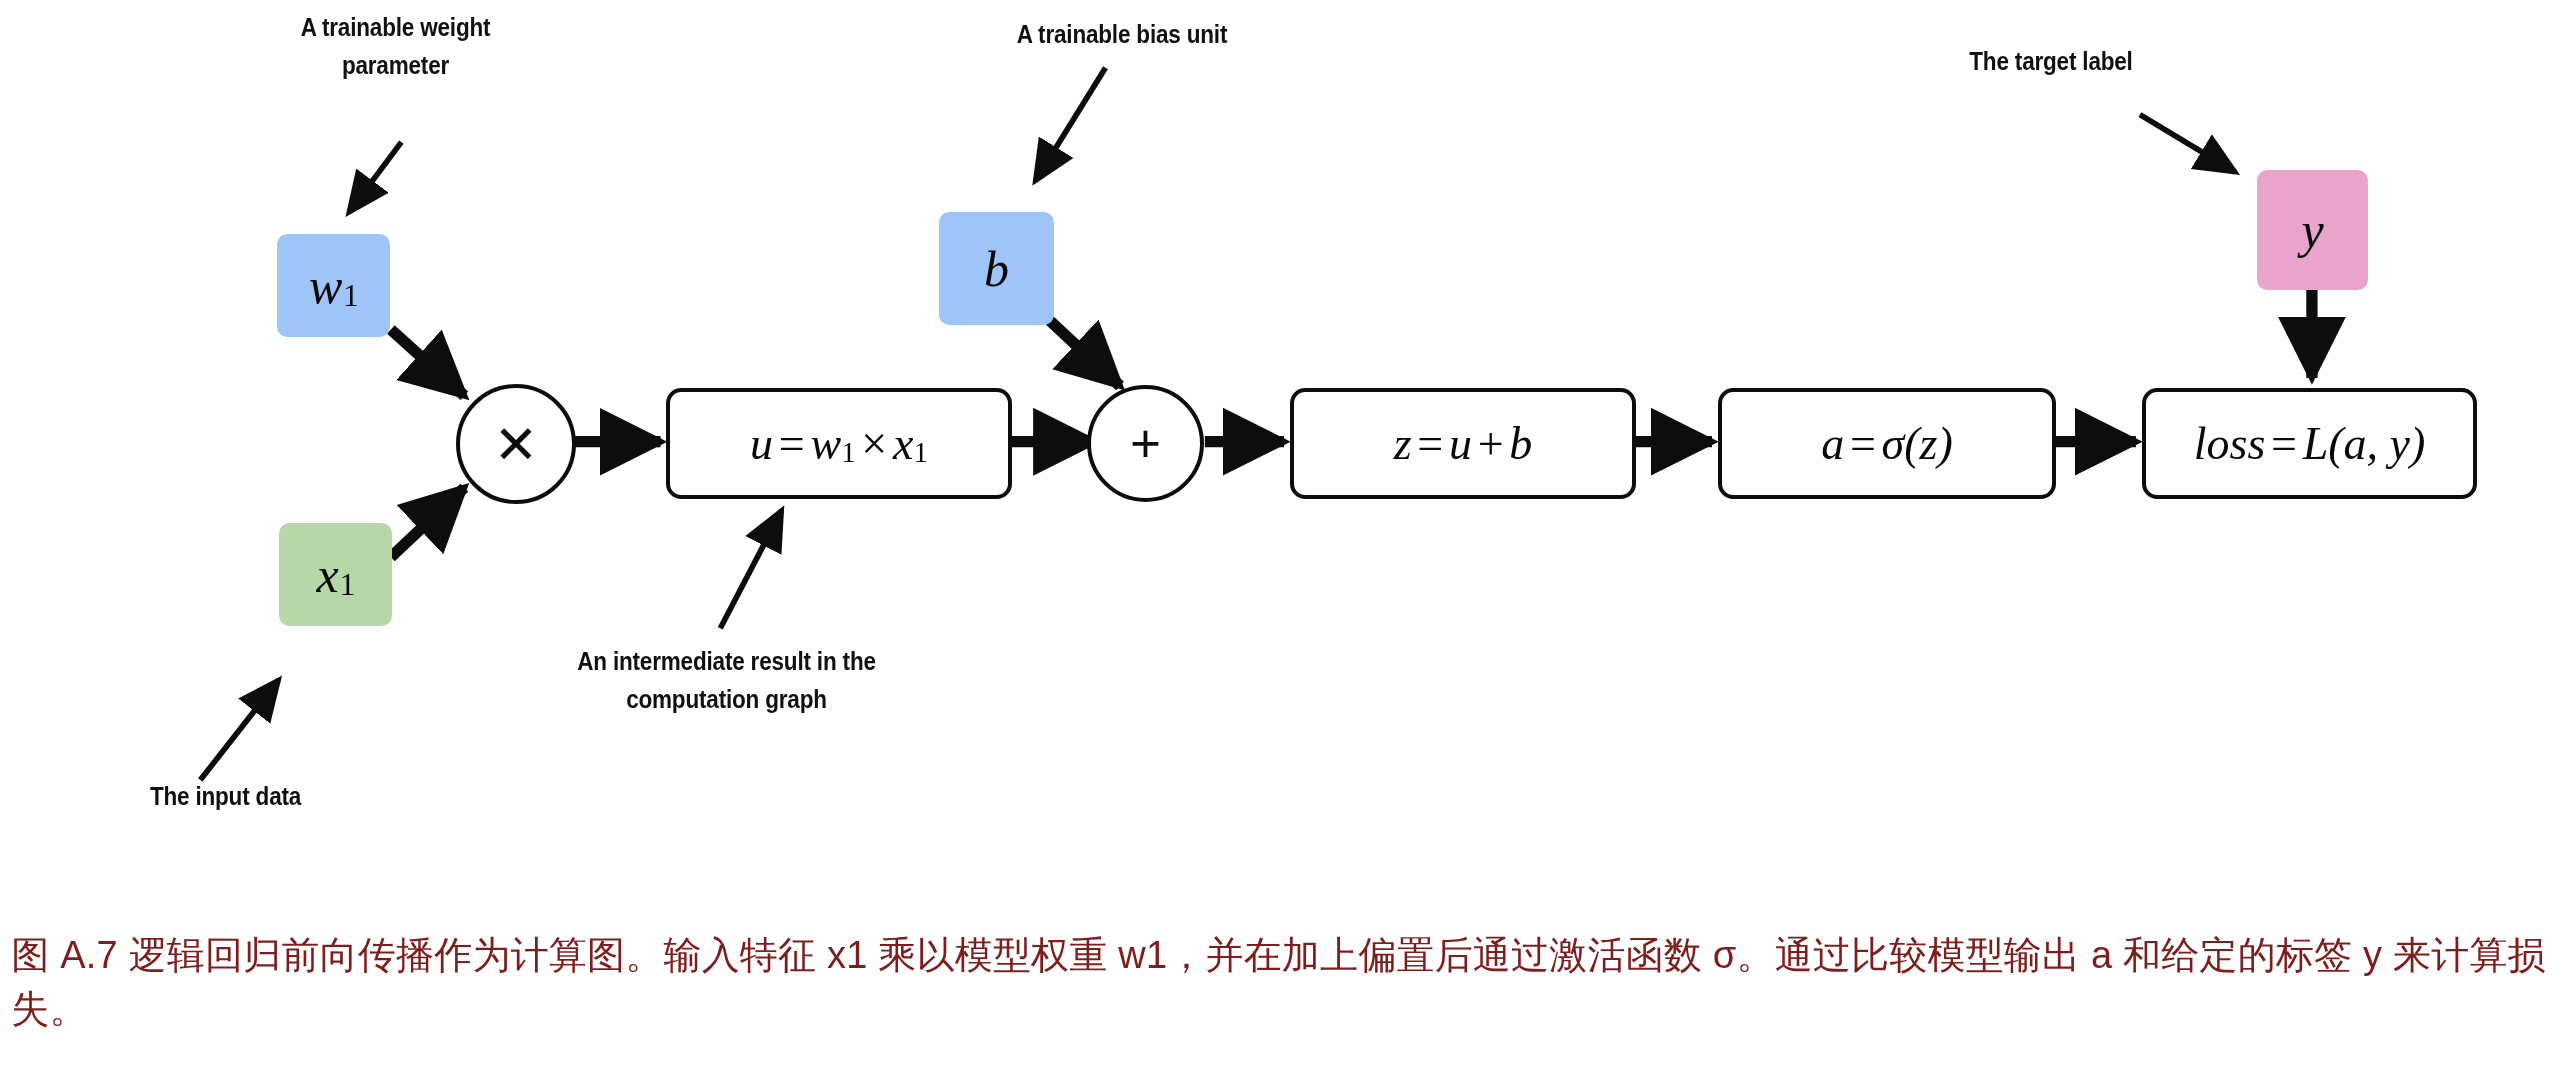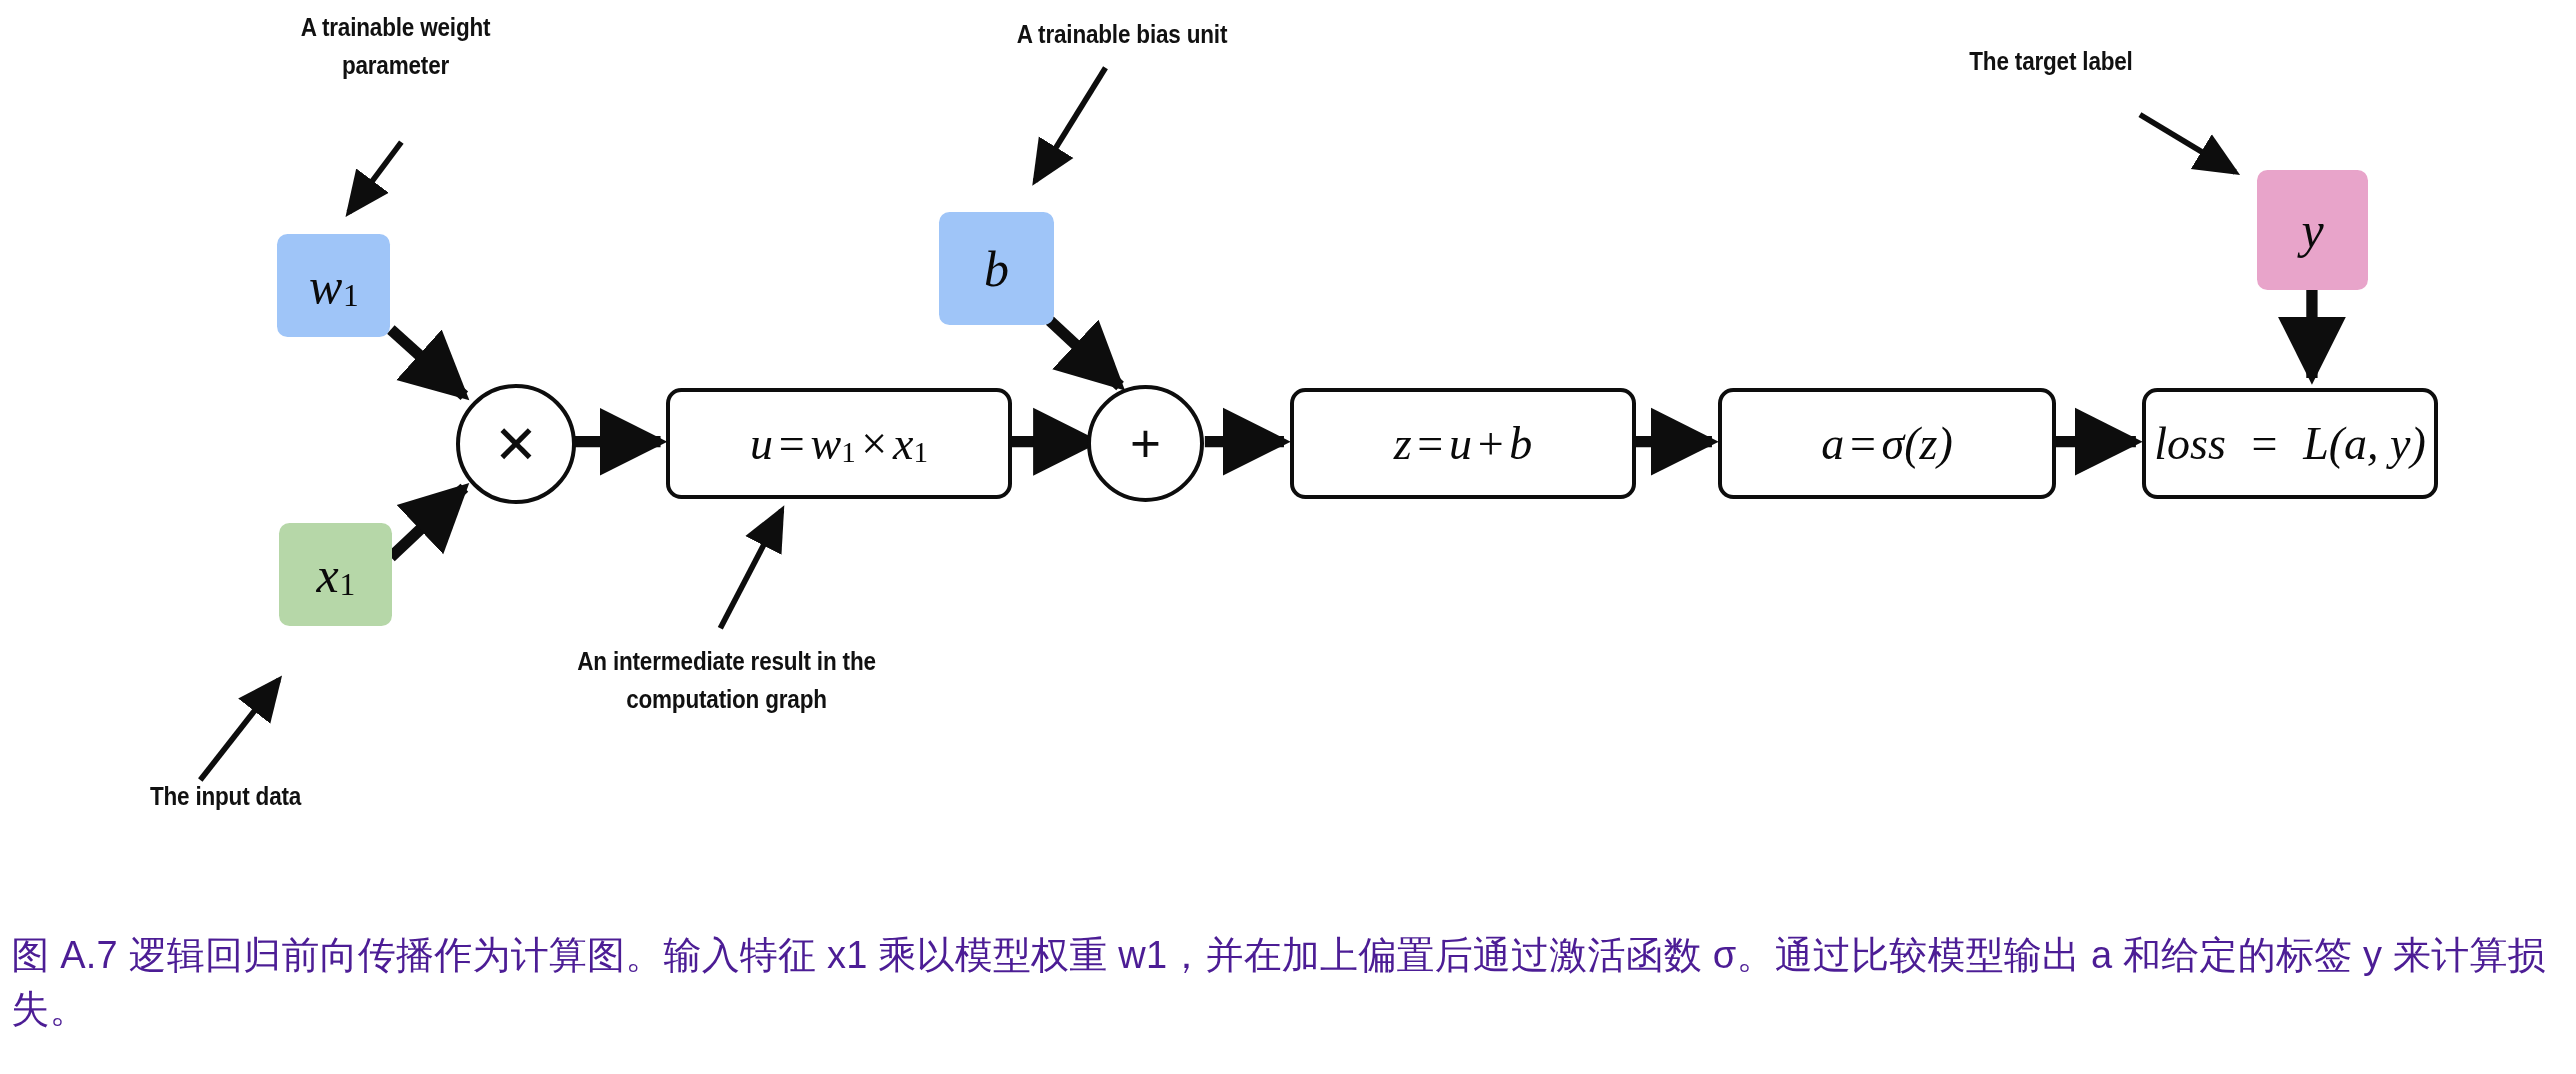--- a/index.html
+++ b/index.html
@@ -72,21 +72,21 @@
     line-height:1;
   }
 
   
   #caption{
     position:absolute;
     left:11.3px; top:929px; width:2552px;
     font-family:"Liberation Sans", sans-serif;
     font-size:38px;
     line-height:1.42;
-    color:#4c1d95;
+    color:#7f1d1d;
     font-weight:400;
     letter-spacing:0.2px;
   }
 </style>
 </head>
 <body>
 
 <div id="stage">
 
   <svg id="diagram" viewBox="0 0 3190 1330">
@@ -190,21 +190,21 @@
     <span>b</span>
       <span class="sub"></span>
   </div>
 
   <div class="fbox" style="left:1718px;top:388px;width:338px;height:111px;">
     <span>a</span>
     <span class="op">=</span>
     <span>σ(z)</span>
   </div>
 
-  <div class="fbox" style="left:2142px;top:388px;width:296px;height:111px;gap:20px;">
+  <div class="fbox" style="left:2142px;top:388px;width:335px;height:111px;">
     <span>loss</span>
     <span class="op">=</span>
     <span>L(a, y)</span>
   </div>
 
   <div id="caption">图 A.7 逻辑回归前向传播作为计算图。输入特征 x1 乘以模型权重 w1，并在加上偏置后通过激活函数 σ。通过比较模型输出 a 和给定的标签 y 来计算损失。</div>
 
 </div>
 
 

